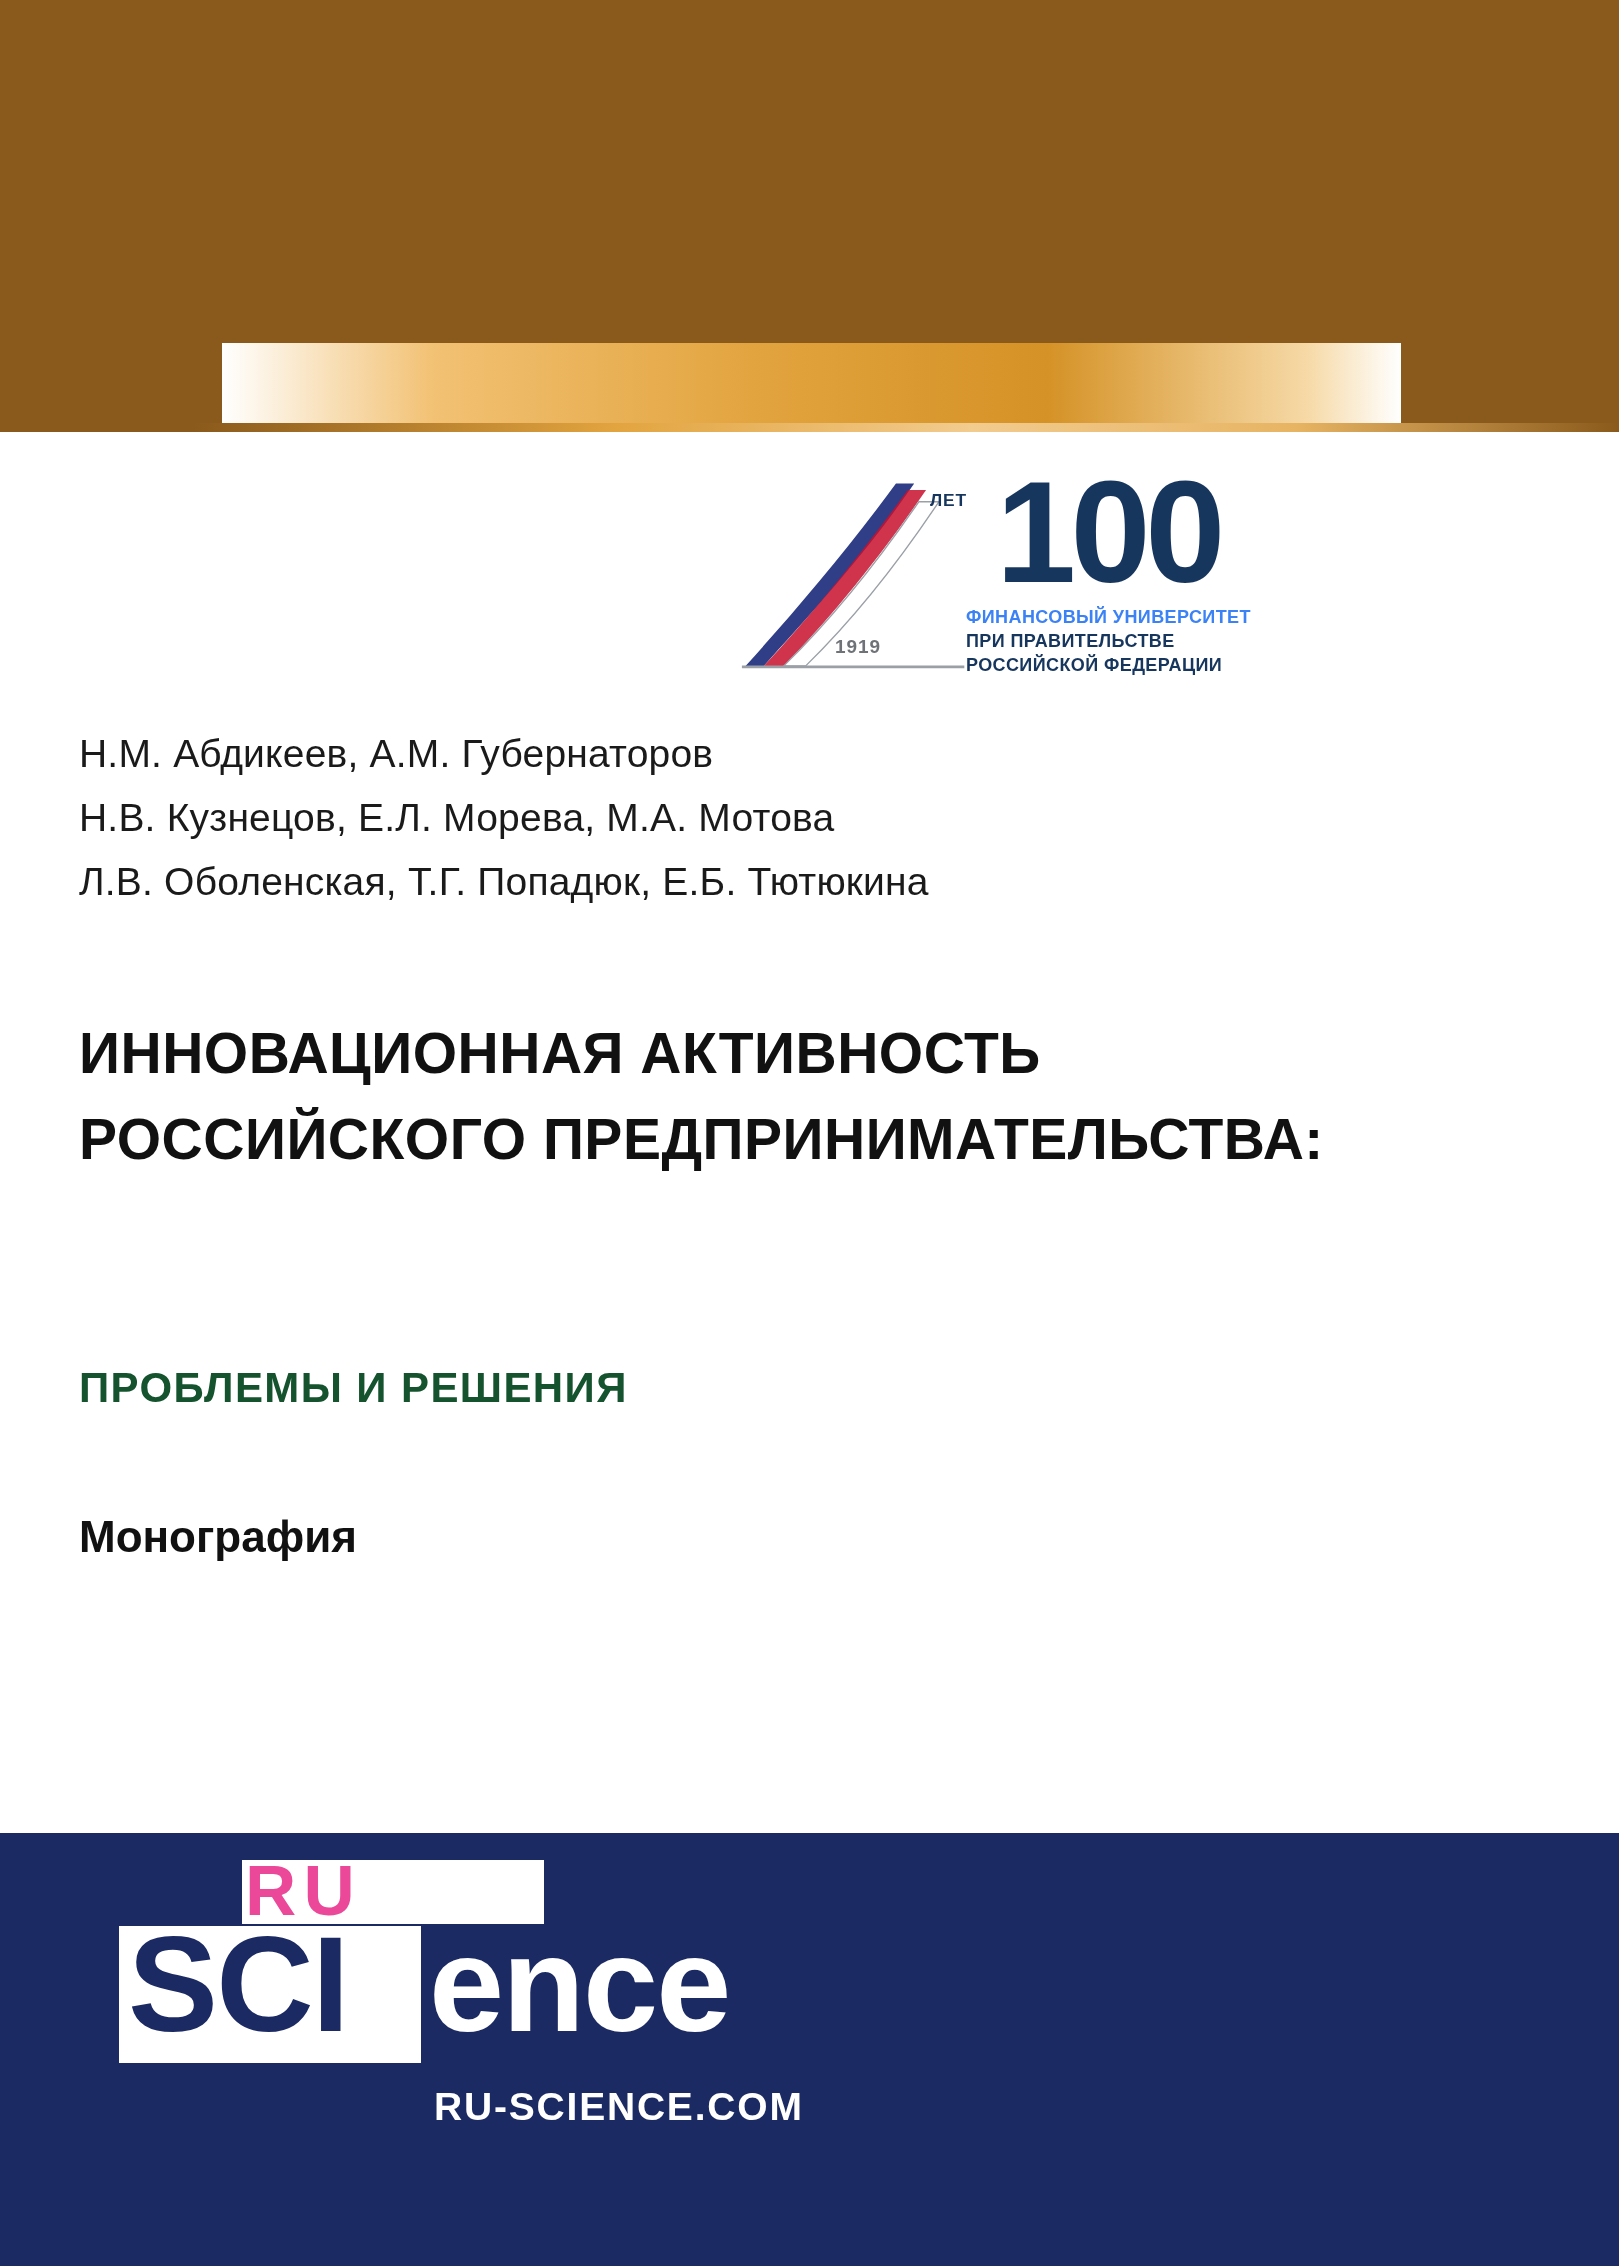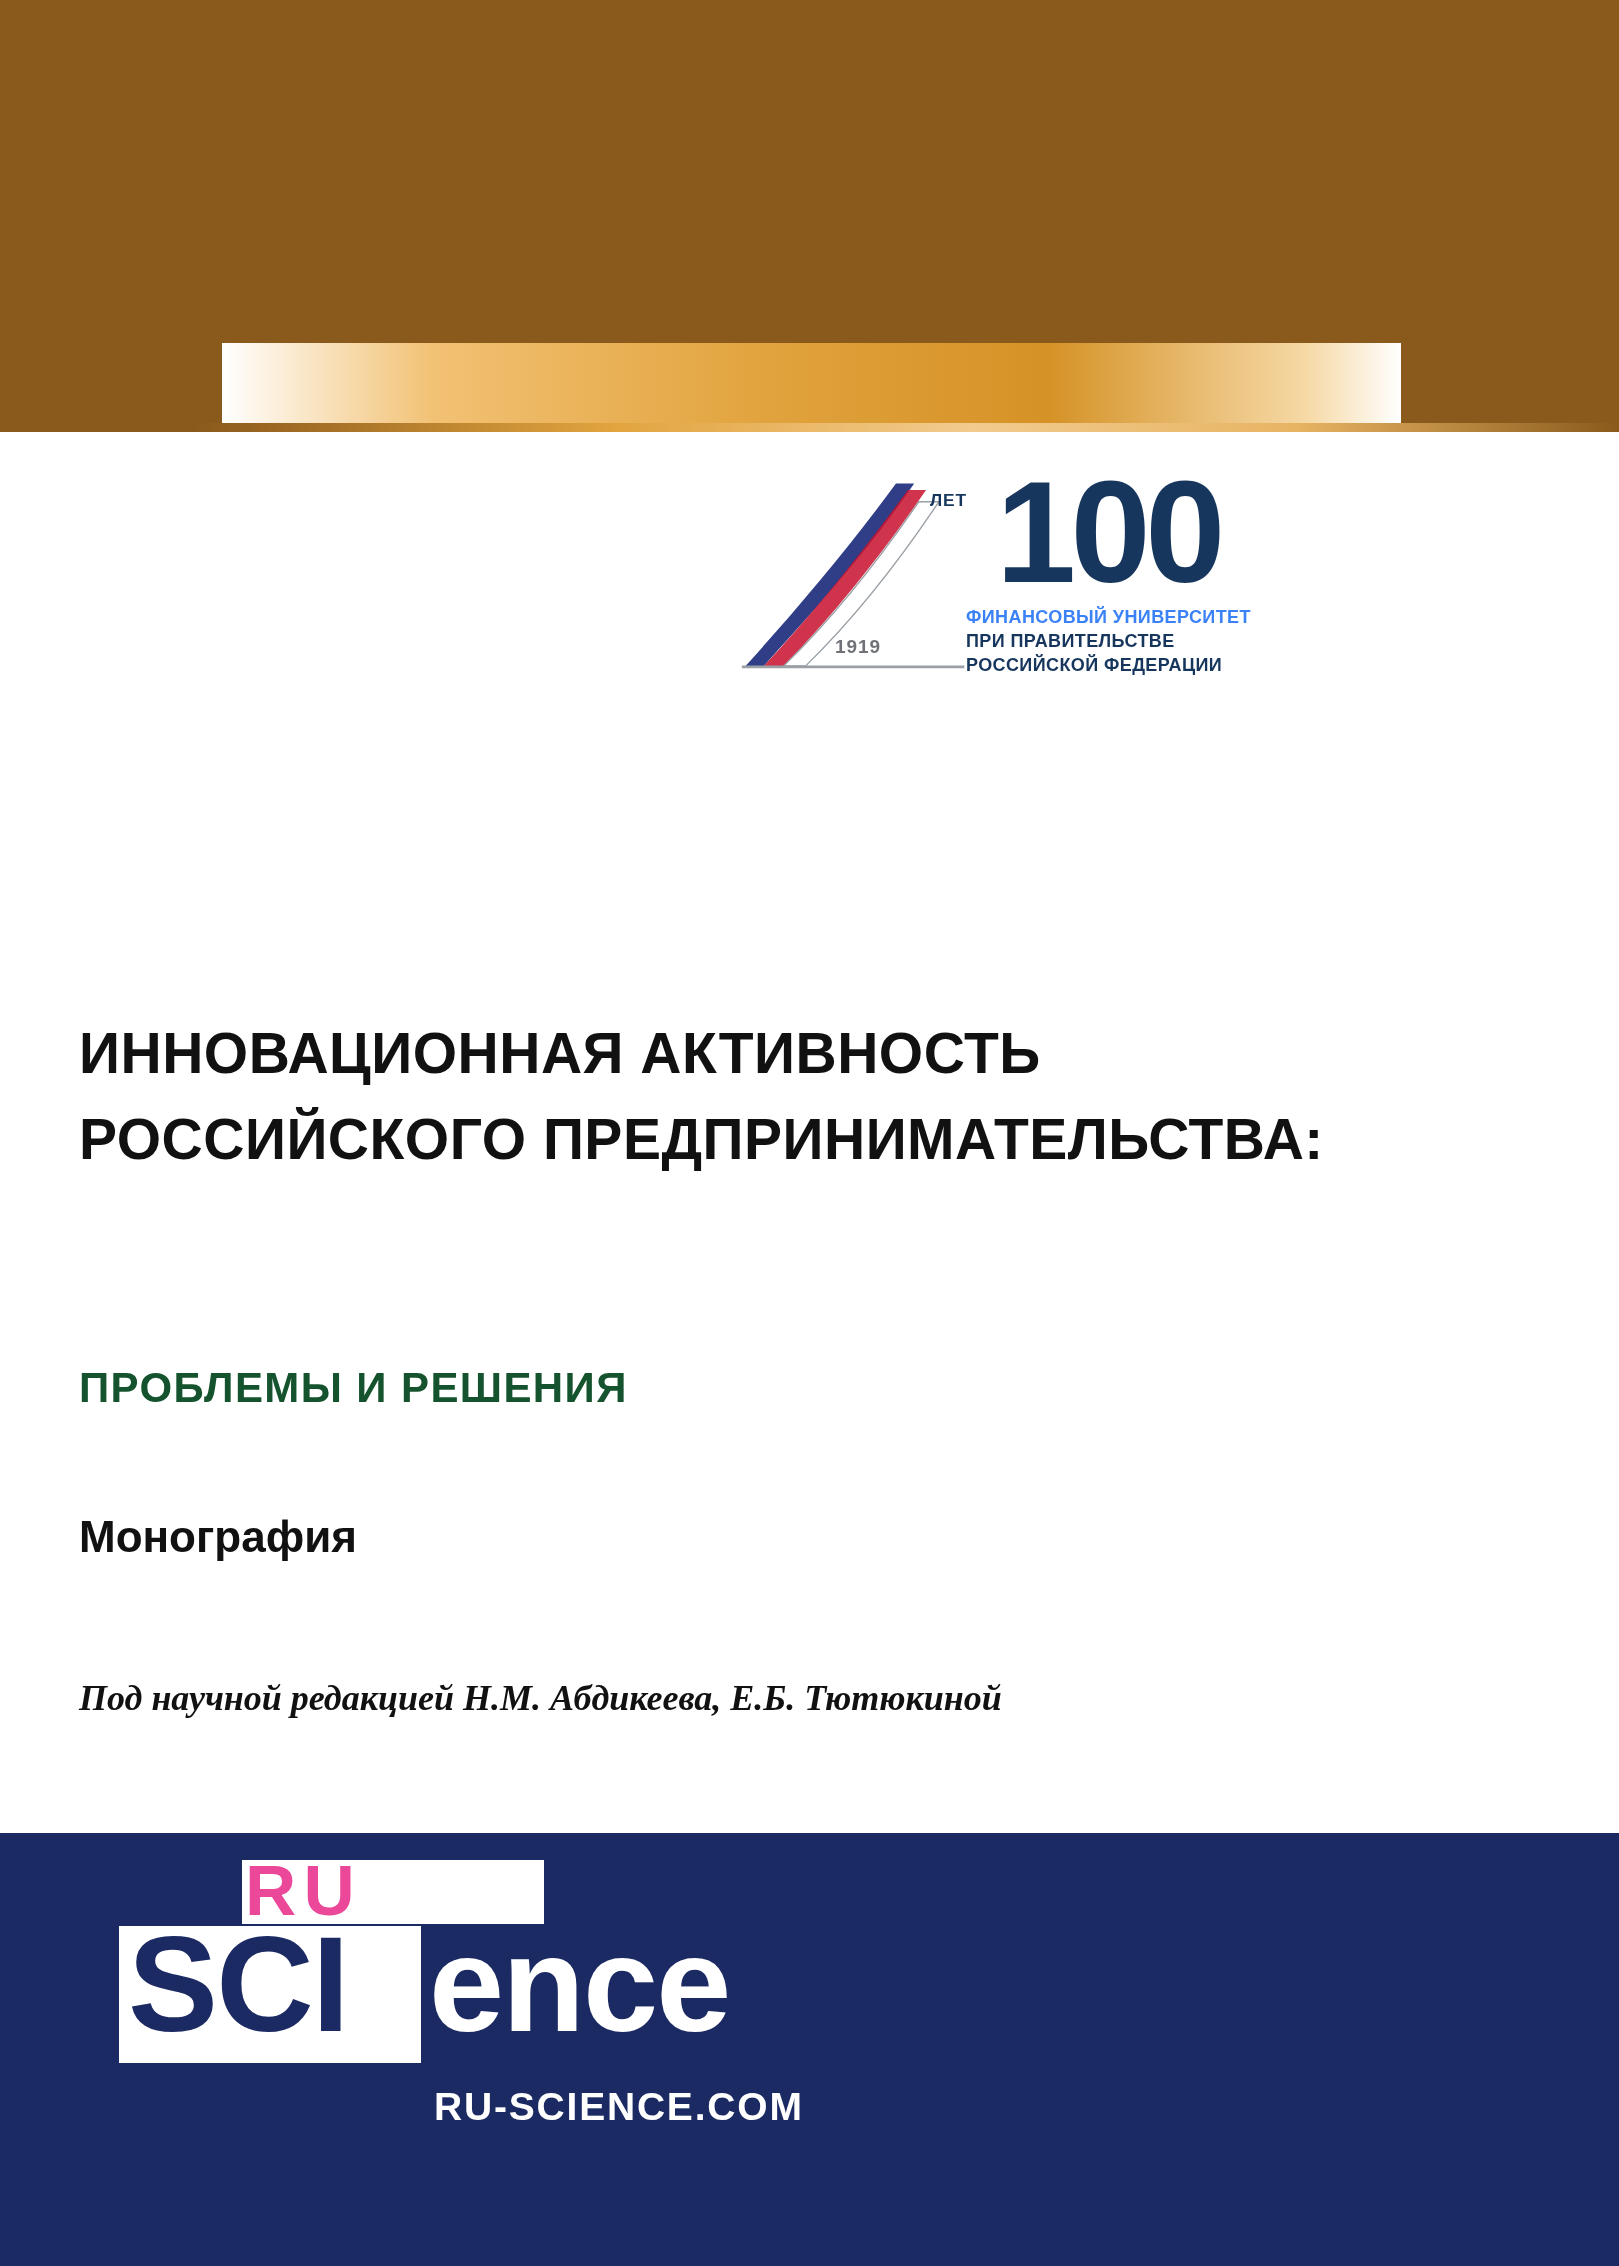--- a/index.html
+++ b/index.html
@@ -250,25 +250,29 @@
     <div class="logo-let">ЛЕТ</div>
     <div class="logo-100">100</div>
     <div class="logo-year">1919</div>
     <div class="logo-caption">
       <div class="first-line">ФИНАНСОВЫЙ УНИВЕРСИТЕТ</div>
       <div>ПРИ ПРАВИТЕЛЬСТВЕ</div>
       <div>РОССИЙСКОЙ ФЕДЕРАЦИИ</div>
     </div>
   </div>
 
+  <div class="authors">
+    <div class="line">Н.М. Абдикеев, А.М. Губернаторов</div>
+    <div class="line">Н.В. Кузнецов, Е.Л. Морева, М.А. Мотова</div>
+    <div class="line">Л.В. Оболенская, Т.Г. Попадюк, Е.Б. Тютюкина</div>
+  </div>
 
   <div class="title-main">ИННОВАЦИОННАЯ АКТИВНОСТЬ РОССИЙСКОГО ПРЕДПРИНИМАТЕЛЬСТВА:</div>
   <div class="title-sub">ПРОБЛЕМЫ И РЕШЕНИЯ</div>
   <div class="genre">Монография</div>
-  <div class="editors">Под научной редакцией  Н.М. Абдикеева, Е.Б. Тютюкиной</div>
 
   <div class="bottom-band"></div>
   <div class="ru-block"></div>
   <div class="ru-text">RU</div>
   <div class="sci-white-block"></div>
   <div class="sci-text">SCI</div>
   <div class="ence-text">ence</div>
   <div class="ru-science-url">RU-SCIENCE.COM</div>
 
 </div>

